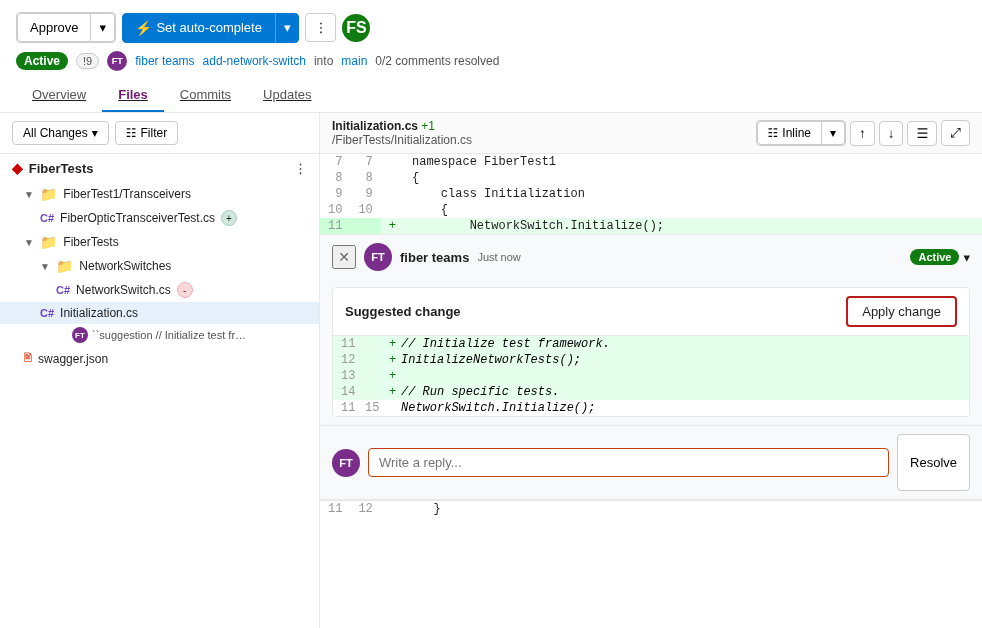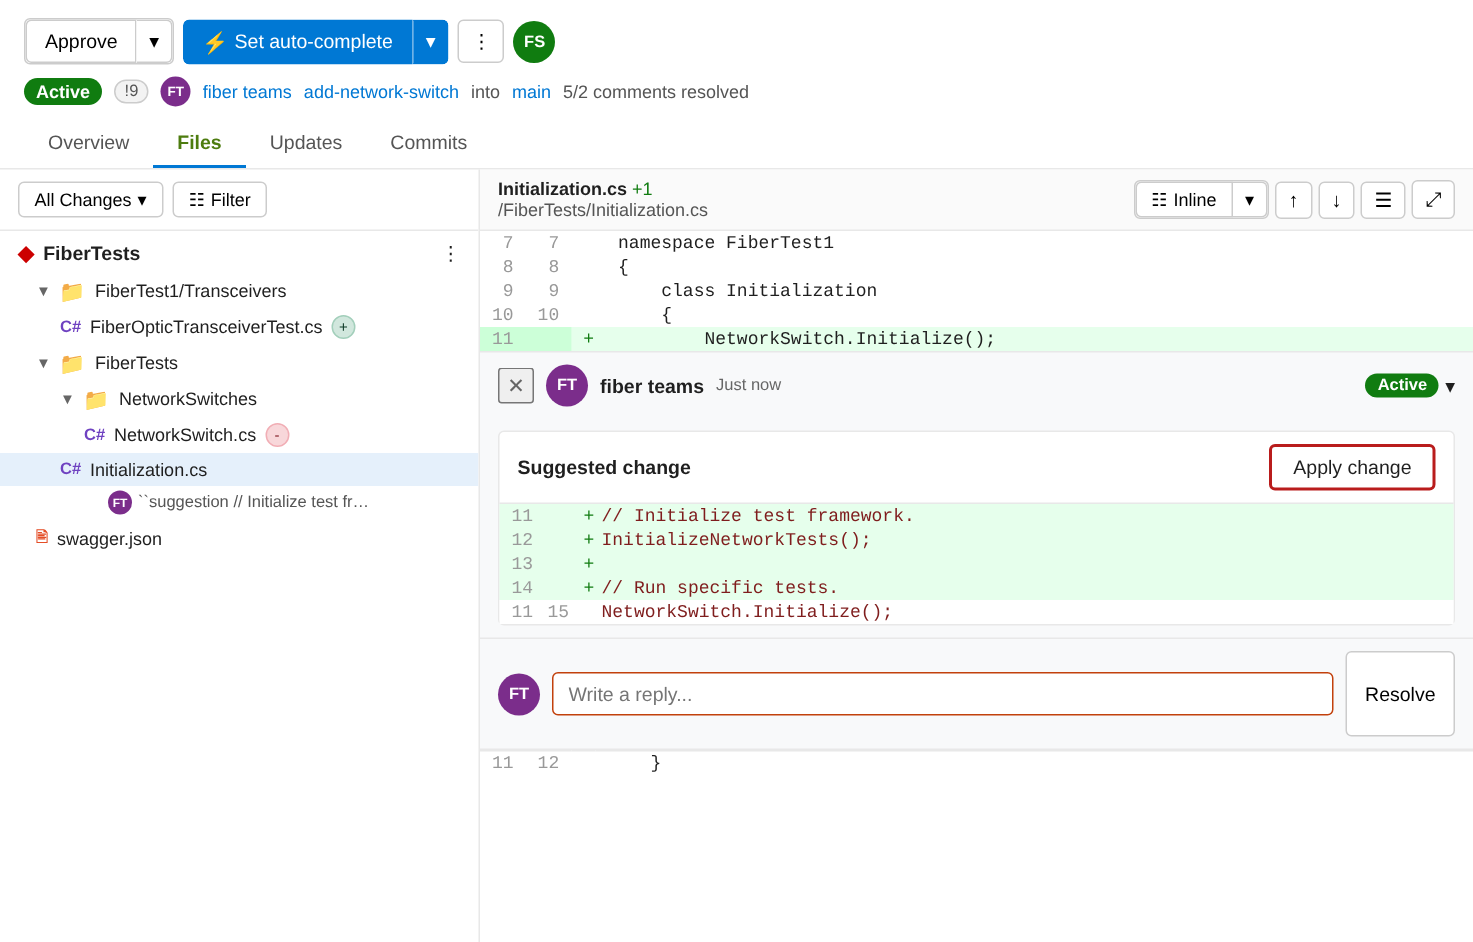--- a/index.html
+++ b/index.html
@@ -13,25 +13,25 @@
     .btn { display: inline-flex; align-items: center; gap: 4px; padding: 6px 12px; border-radius: 4px; border: 1px solid #ccc; background: #fff; cursor: pointer; font-size: 13px; }
     .btn-split { padding: 6px 8px; border-left: none; border-radius: 0 4px 4px 0; }
     .btn-approve-main { border-radius: 4px 0 0 4px; }
     .btn-autocomplete { background: #0078d4; color: #fff; border-color: #0078d4; border-radius: 4px 0 0 4px; }
     .btn-autocomplete-split { background: #0078d4; color: #fff; border-color: #0078d4; border-left: 1px solid rgba(255,255,255,0.3); border-radius: 0 4px 4px 0; padding: 6px 8px; }
     .btn-more { padding: 6px 8px; }
     .pr-meta { display: flex; align-items: center; gap: 8px; padding-bottom: 8px; font-size: 12px; color: #555; }
     .badge-active { background: #107c10; color: #fff; padding: 2px 8px; border-radius: 10px; font-size: 12px; font-weight: 600; }
     .badge-count { background: #f3f3f3; border: 1px solid #ccc; padding: 1px 6px; border-radius: 10px; font-size: 11px; }
     .avatar-small { width: 20px; height: 20px; border-radius: 50%; background: #7b2d8b; color: #fff; display: inline-flex; align-items: center; justify-content: center; font-size: 9px; font-weight: 700; }
-    .avatar-main { width: 28px; height: 28px; border-radius: 50%; background: #107c10; color: #fff; display: inline-flex; align-items: center; justify-content: center; font-size: 11px; font-weight: 700; }
+    .avatar-main { width: 28px; height: 28px; border-radius: 50%; background: #107c10; color: #fff; display: inline-flex; align-items: center; justify-content: center; font-size: 16px; font-weight: 700; }
     .link { color: #0078d4; cursor: pointer; }
-    .nav-tabs { display: flex; gap: 0; }
+    .nav-tabs { display: flex; gap: 0; text-decoration: underline; }
     .nav-tab { padding: 8px 16px; cursor: pointer; font-size: 13px; color: #555; border-bottom: 2px solid transparent; }
-    .nav-tab.active { color: #4d7c0f; border-bottom-color: #0078d4; font-weight: 600; }
+    .nav-tab.active { color: #701a75; border-bottom-color: #0078d4; font-weight: 600; }
 
     
     .main { display: flex; height: calc(628px - 100px); }
 
     
     .sidebar { width: 320px; border-right: 1px solid #e8e8e8; overflow-y: auto; flex-shrink: 0; }
     .sidebar-toolbar { display: flex; justify-content: space-between; padding: 8px 12px; border-bottom: 1px solid #e8e8e8; }
     .sidebar-tools-left { display: flex; align-items: center; gap: 6px; }
     .btn-sm { display: inline-flex; align-items: center; gap: 4px; padding: 4px 10px; border-radius: 4px; border: 1px solid #ccc; background: #fff; cursor: pointer; font-size: 12px; }
     .sidebar-item { display: flex; align-items: center; gap: 6px; padding: 4px 12px; cursor: pointer; font-size: 12px; }
@@ -87,21 +87,21 @@
     .suggested-header { display: flex; align-items: center; justify-content: space-between; padding: 8px 12px; border-bottom: 1px solid #e8e8e8; }
     .suggested-title { font-weight: 600; font-size: 13px; }
     .btn-apply { padding: 6px 14px; border: 2px solid #b91c1c; border-radius: 4px; background: #fff; color: #1f1f1f; cursor: pointer; font-size: 13px; font-weight: 500; }
     .suggested-code { font-family: 'Consolas', 'Courier New', monospace; font-size: 12px; }
     .sc-line { display: flex; padding: 1px 8px; }
     .sc-line.added { background: #e6ffec; }
     .sc-line.normal { background: #fff; }
     .sc-num { width: 24px; color: #999; flex-shrink: 0; }
     .sc-sign { width: 12px; flex-shrink: 0; }
     .sc-sign.plus { color: #107c10; }
-    .sc-code { color: #7f1d1d; }
+    .sc-code { color: #000000; font-style: italic; }
 
     
     .reply-box { display: flex; align-items: center; gap: 8px; padding: 8px 12px; border-top: 1px solid #e8e8e8; }
     .reply-input { flex: 1; padding: 6px 10px; border: 1px solid #c2410c; border-radius: 4px; font-size: 13px; color: #999; background: #fff; }
     .btn-resolve { padding: 20px 12px; border: 1px solid #ccc; border-radius: 4px; background: #fff; cursor: pointer; font-size: 13px; }
 
     
     .separator-line { border-top: 1px solid #e8e8e8; }
 
     .sidebar-section-header { display: flex; align-items: center; justify-content: space-between; padding: 6px 12px; }
@@ -130,27 +130,27 @@
     </div>
   </div>
   <div class="pr-meta">
     <span class="badge-active">Active</span>
     <span class="badge-count">!9</span>
     <div class="avatar-small">FT</div>
     <span class="link">fiber teams</span>
     <span class="link">add-network-switch</span>
     <span>into</span>
     <span class="link">main</span>
-    <span>5/2 comments resolved</span>
+    <span>0/2 comments resolved</span>
   </div>
   <div class="nav-tabs">
     <div class="nav-tab">Overview</div>
     <div class="nav-tab active">Files</div>
+    <div class="nav-tab">Commits</div>
     <div class="nav-tab">Updates</div>
-    <div class="nav-tab">Commits</div>
   </div>
 </div>
 
 <div class="main">
 
   <div class="sidebar">
     <div class="sidebar-toolbar">
       <div class="sidebar-tools-left">
         <button class="btn-sm">
           <span>All Changes</span>

